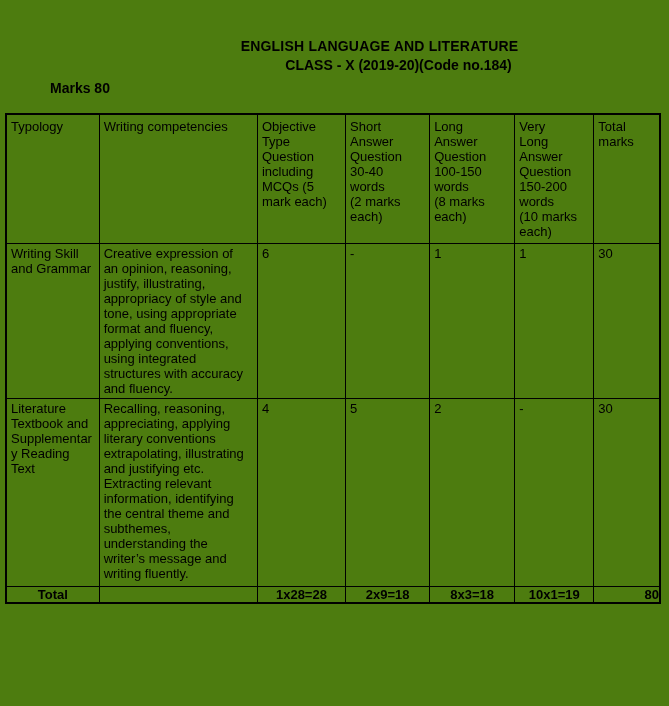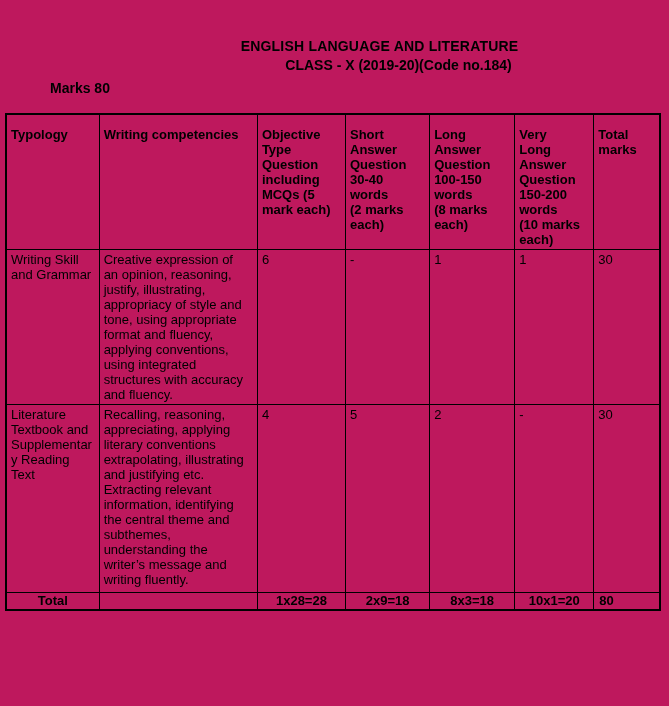--- a/index.html
+++ b/index.html
@@ -1,20 +1,20 @@
 <!DOCTYPE html>
 <html><head>
 <meta charset="utf-8">
 <style>
   * { margin:0; padding:0; box-sizing:border-box; }
   html,body { background:#ffffff; }
   .page {
     position:relative;
     width:669px; height:706px;
-    background:#be185d;
+    background:#4d7c0f;
     font-family:"Liberation Sans", sans-serif;
     color:#000000;
     overflow:hidden;
   }
   .title-line1 {
     position:absolute; top:38px; left:45px; width:669px;
     text-align:center; font-weight:bold; font-size:14px; letter-spacing:0.2px;
   }
   .title-line2 {
     position:absolute; top:57px; left:64px; width:669px;
@@ -35,39 +35,39 @@
     border:1px solid #000000;
     font-size:13px;
     line-height:15px;
     vertical-align:top;
     text-align:left;
     padding:2px 1px 2px 4px;
     white-space:pre-wrap;
     overflow:hidden;
   }
   tr.header-row { height:129px; }
-  tr.header-row td { font-weight:bold; padding-top:12px; }
+  tr.header-row td { font-weight:normal; padding-top:4px; }
   tr.row-reading { height:92px; }
   tr.row-writing { height:151px;margin-top:44px; }
   tr.row-literature { height:188px; }
   tr.total-row { height:17px; }
   td.num {
     text-align:center;
     vertical-align:middle;
     padding:0;
   }
   tr.total-row td {
     font-weight:bold;
     text-align:center;
     vertical-align:middle;
     padding:0;
     white-space:nowrap;
   }
   tr.total-row td.grand-total {
-    text-align:left;
+    text-align:right;
     padding-left:5px;
   }
 </style>
 </head>
 <body>
 
 <div class="page">
 
   <div class="title-line1">ENGLISH LANGUAGE AND LITERATURE</div>
   <div class="title-line2">CLASS - X (2019-20)(Code no.184)</div>
@@ -165,19 +165,19 @@
       <td class="num">-</td>
       <td class="num">30</td>
     </tr>
 
     <tr class="total-row">
       <td>Total</td>
       <td></td>
       <td>1x28=28</td>
       <td>2x9=18</td>
       <td>8x3=18</td>
-      <td>10x1=20</td>
+      <td>10x1=19</td>
       <td class="grand-total">80</td>
     </tr>
   </tbody>
     </table>
 
 </div>
 
 </body></html>

